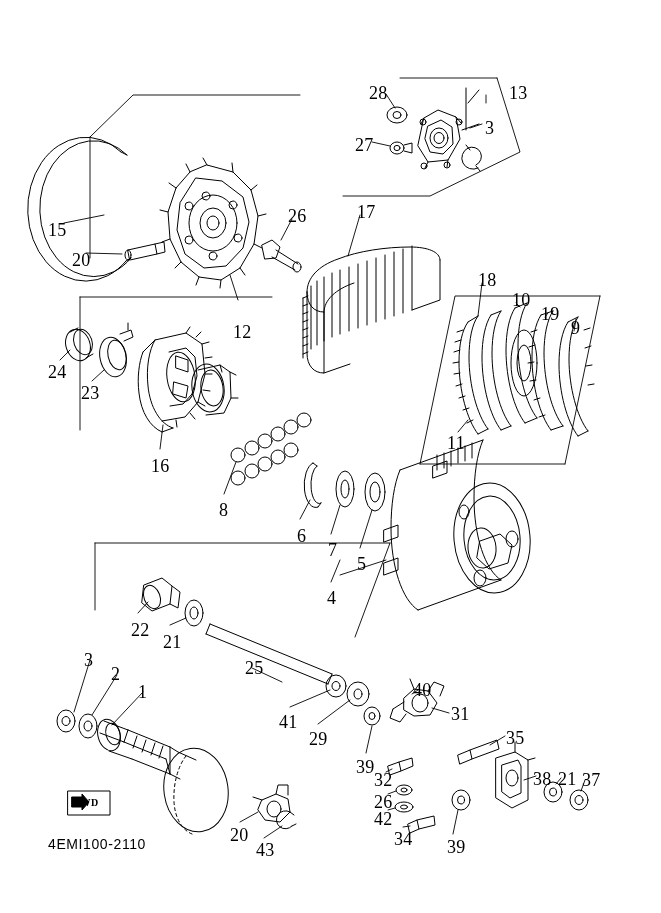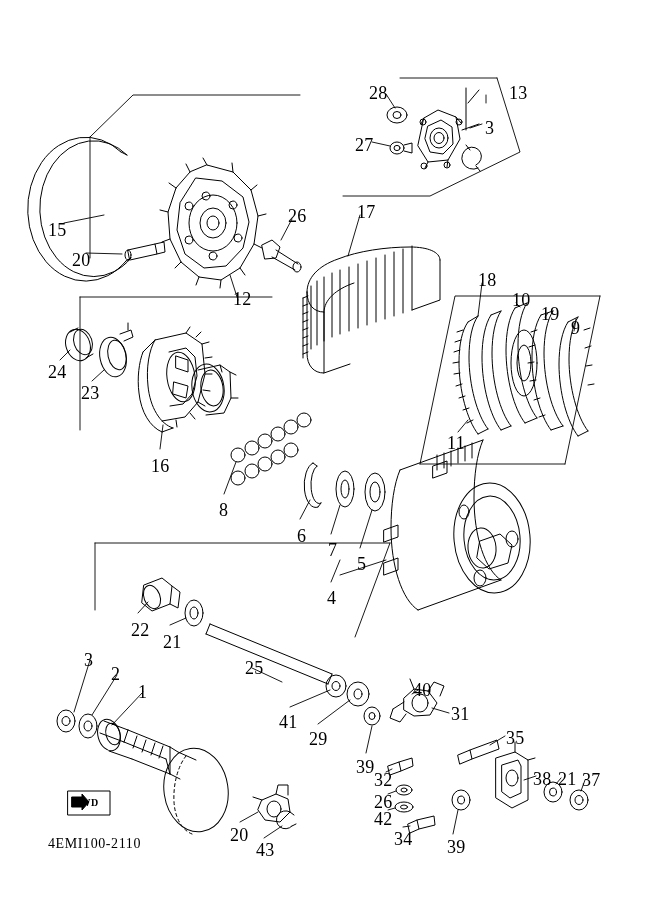--- a/index.html
+++ b/index.html
@@ -28,21 +28,21 @@
     font-size: 18px;
     color: #000000;
     white-space: nowrap;
     line-height: 1;
     letter-spacing: 0.3px;
   }
   .partcode {
     position: absolute;
     left: 48px;
     top: 836px;
-    font-family: Liberation Serif, serif;
+    font-family: Liberation Sans, sans-serif;
     font-size: 14px;
     letter-spacing: 0.6px;
     color: #000000;
   }
   .fwd-label {
     position: absolute;
     left: 74px;
     top: 797px;
     font-family: Liberation Serif, serif;
     font-size: 10px;
@@ -552,21 +552,21 @@
 
   <div id="callout-layer">
       <div class="callout" style="left: 369px; top: 84px;">28</div>
       <div class="callout" style="left: 485px; top: 84px; margin-left: 24px;">13</div>
       <div class="callout" style="left: 355px; top: 136px;">27</div>
       <div class="callout" style="left: 485px; top: 119px;">3</div>
       <div class="callout" style="left: 48px; top: 221px;">15</div>
       <div class="callout" style="left: 72px; top: 251px;">20</div>
       <div class="callout" style="left: 288px; top: 207px;">26</div>
       <div class="callout" style="left: 357px; top: 203px; text-align: center;">17</div>
-      <div class="callout" style="left: 233px; top: 290px;">12</div>
+      <div class="callout" style="left: 233px; top: 323px;">12</div>
       <div class="callout" style="left: 478px; top: 271px;">18</div>
       <div class="callout" style="left: 512px; top: 291px;">10</div>
       <div class="callout" style="left: 541px; top: 305px;">19</div>
       <div class="callout" style="left: 571px; top: 319px;">9</div>
       <div class="callout" style="left: 48px; top: 363px;">24</div>
       <div class="callout" style="left: 81px; top: 384px;">23</div>
       <div class="callout" style="left: 151px; top: 457px;">16</div>
       <div class="callout" style="left: 447px; top: 434px;">11</div>
       <div class="callout" style="left: 219px; top: 501px;">8</div>
       <div class="callout" style="left: 297px; top: 527px;">6</div>

